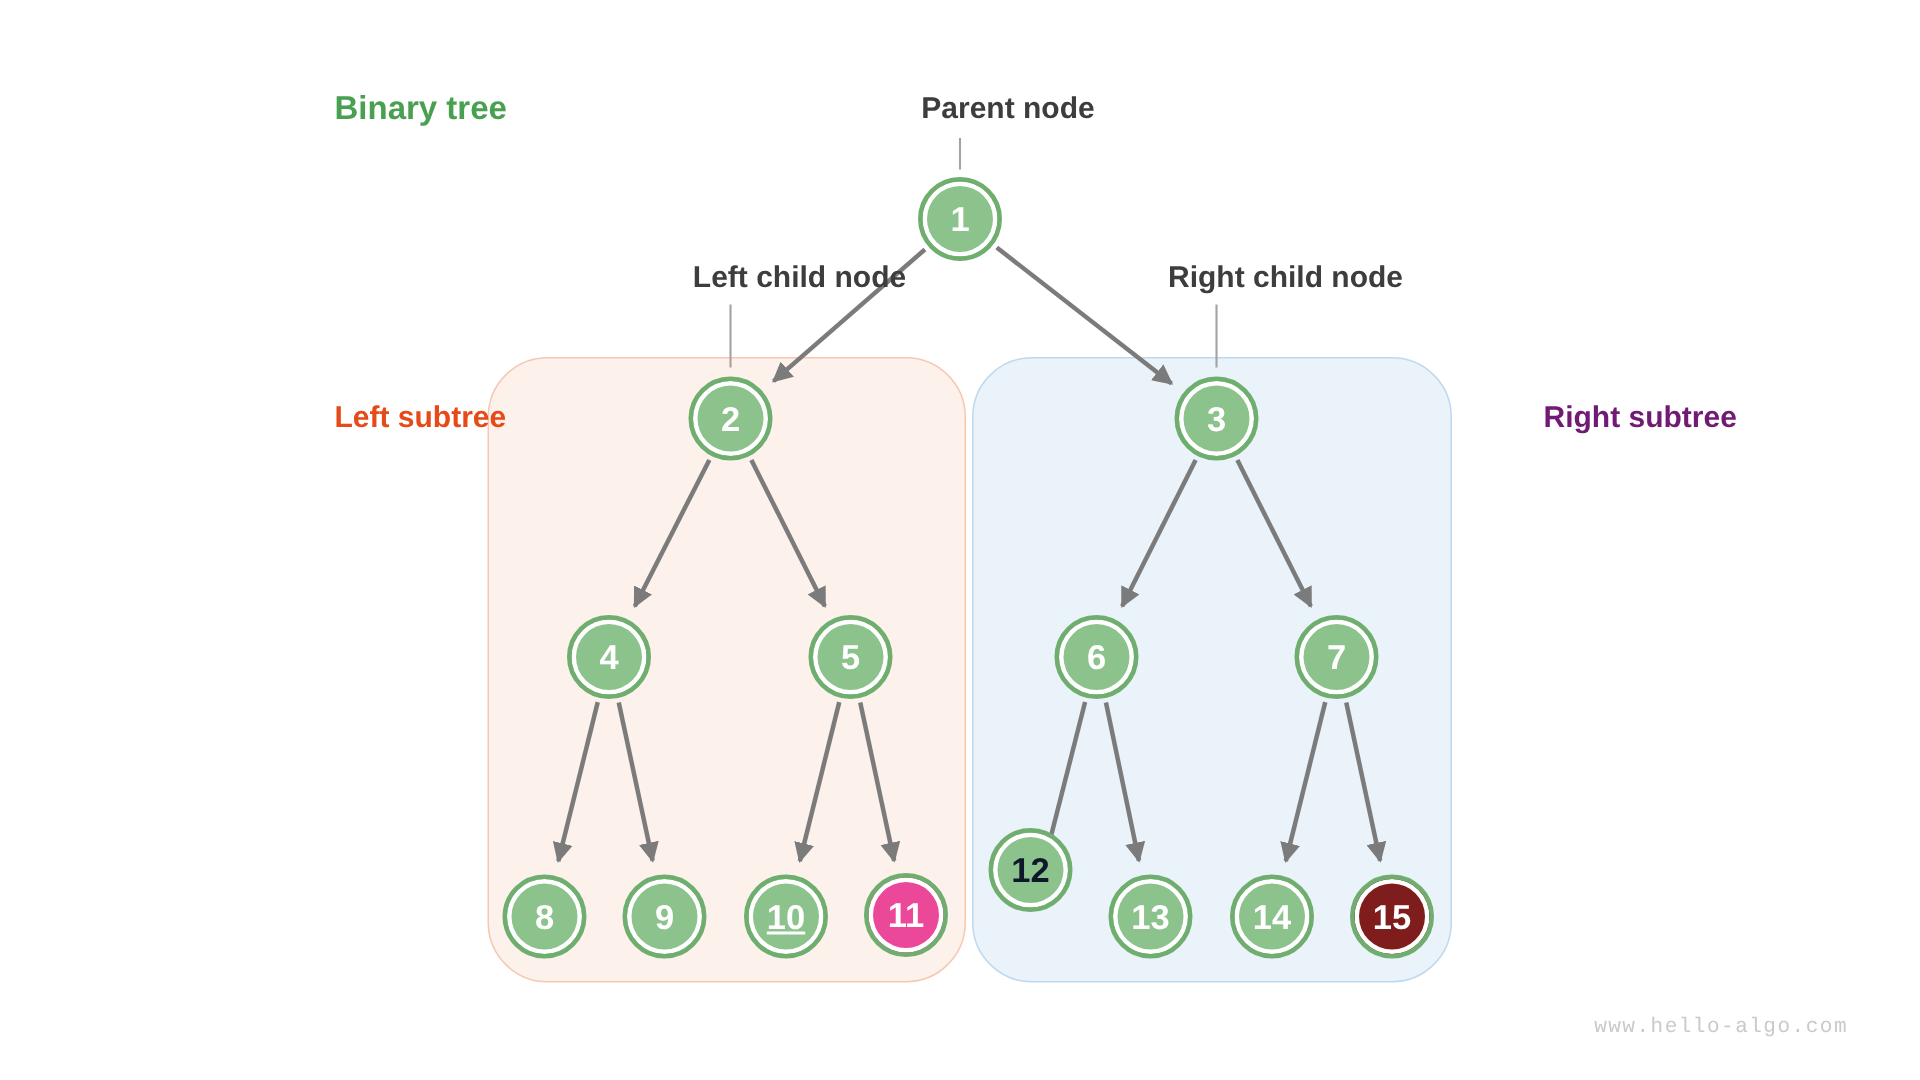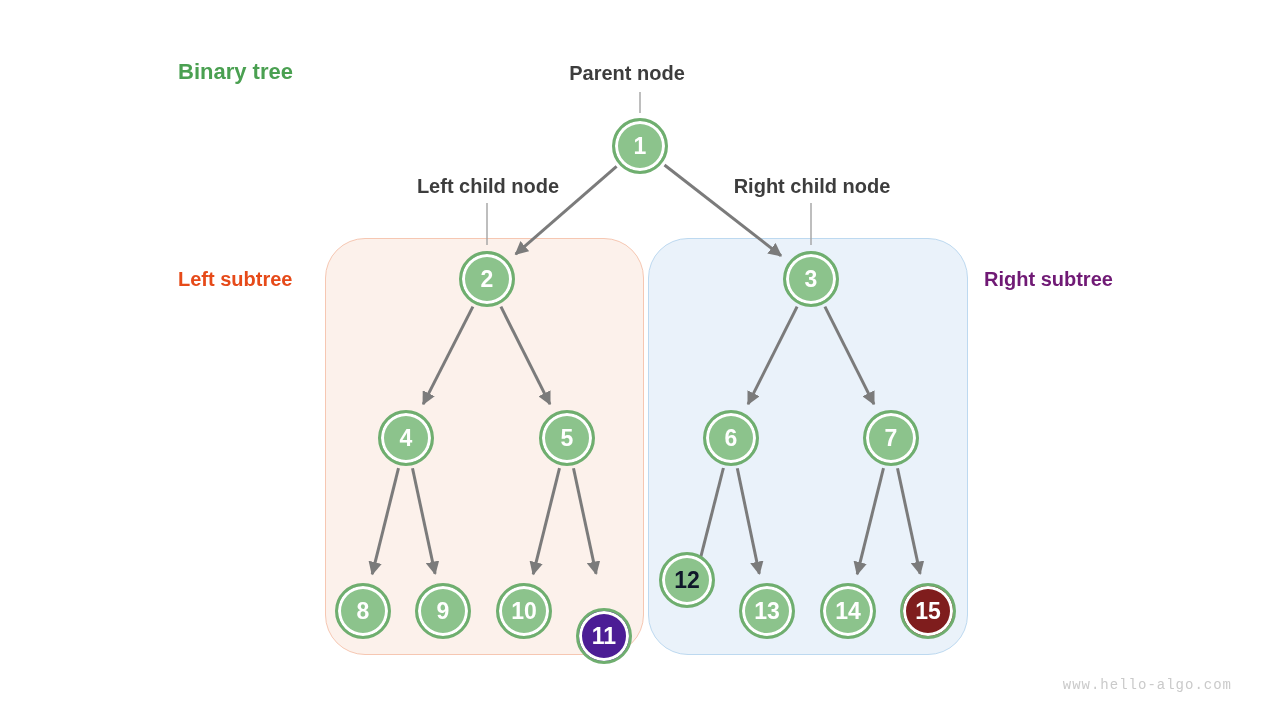--- a/index.html
+++ b/index.html
@@ -31,20 +31,21 @@
     display:flex;align-items:center;justify-content:center;
     font-size:23px;font-weight:bold;
     transform:translate(-50%,-50%);
     box-sizing:border-box;
   }
   .lbl{
     position:absolute;
     font-weight:bold;
     white-space:nowrap;
     color:#3d3d3d;
+    margin-left:45px;
   }
   .watermark{
     position:absolute;
     right:48px;top:677px;
     font-family:"Liberation Mono", monospace;
     font-size:14px;
     letter-spacing:1px;
   }
 </style>
 </head>
@@ -89,22 +90,22 @@
   <div id="node-layer">
       <div class="node" style="left: 640px; top: 146px; background: rgb(140, 195, 140); border-color: rgb(111, 174, 111); color: rgb(255, 255, 255);">1</div>
       <div class="node" style="left: 487px; top: 279px; background: rgb(140, 195, 140); border-color: rgb(111, 174, 111); color: rgb(255, 255, 255);">2</div>
       <div class="node" style="left: 811px; top: 279px; background: rgb(140, 195, 140); border-color: rgb(111, 174, 111); color: rgb(255, 255, 255);">3</div>
       <div class="node" style="left: 406px; top: 438px; background: rgb(140, 195, 140); border-color: rgb(111, 174, 111); color: rgb(255, 255, 255);">4</div>
       <div class="node" style="left: 567px; top: 438px; background: rgb(140, 195, 140); border-color: rgb(111, 174, 111); color: rgb(255, 255, 255);">5</div>
       <div class="node" style="left: 731px; top: 438px; background: rgb(140, 195, 140); border-color: rgb(111, 174, 111); color: rgb(255, 255, 255);">6</div>
       <div class="node" style="left: 891px; top: 438px; background: rgb(140, 195, 140); border-color: rgb(111, 174, 111); color: rgb(255, 255, 255);">7</div>
       <div class="node" style="left: 363px; top: 611px; background: rgb(140, 195, 140); border-color: rgb(111, 174, 111); color: rgb(255, 255, 255);">8</div>
       <div class="node" style="left: 443px; top: 611px; background: rgb(140, 195, 140); border-color: rgb(111, 174, 111); color: rgb(255, 255, 255);">9</div>
-      <div class="node" style="left: 524px; top: 611px; background: rgb(140, 195, 140); border-color: rgb(111, 174, 111); color: rgb(255, 255, 255);">10</div>
-      <div class="node" style="left: 604px; top: 636px; background: #4c1d95; border-color: rgb(111, 174, 111); color: rgb(255, 255, 255);">11</div>
+      <div class="node" style="left: 524px; top: 611px; background: rgb(140, 195, 140); border-color: rgb(111, 174, 111); color: rgb(255, 255, 255); text-decoration: underline;">10</div>
+      <div class="node" style="left: 604px; top: 610px; background: #ec4899; border-color: rgb(111, 174, 111); color: rgb(255, 255, 255);">11</div>
       <div class="node" style="left: 687px; top: 580px; background: rgb(140, 195, 140); border-color: rgb(111, 174, 111); color: #0f172a;">12</div>
       <div class="node" style="left: 767px; top: 611px; background: rgb(140, 195, 140); border-color: rgb(111, 174, 111); color: rgb(255, 255, 255);">13</div>
       <div class="node" style="left: 848px; top: 611px; background: rgb(140, 195, 140); border-color: rgb(111, 174, 111); color: rgb(255, 255, 255);">14</div>
       <div class="node" style="left: 928px; top: 611px; background: #7f1d1d; border-color: rgb(111, 174, 111); color: rgb(255, 255, 255);">15</div>
     </div>
 
   <div id="label-layer">
       <div class="lbl" style="left: 178px; top: 72px; font-size: 22px; color: rgb(74, 160, 81); transform: translate(0px, -50%);">Binary tree</div>
       <div class="lbl" style="left: 627px; top: 73px; font-size: 20px; color: rgb(61, 61, 61); transform: translate(-50%, -50%);">Parent node</div>
       <div class="lbl" style="left: 488px; top: 186px; font-size: 20px; color: rgb(61, 61, 61); transform: translate(-50%, -50%);">Left child node</div>

